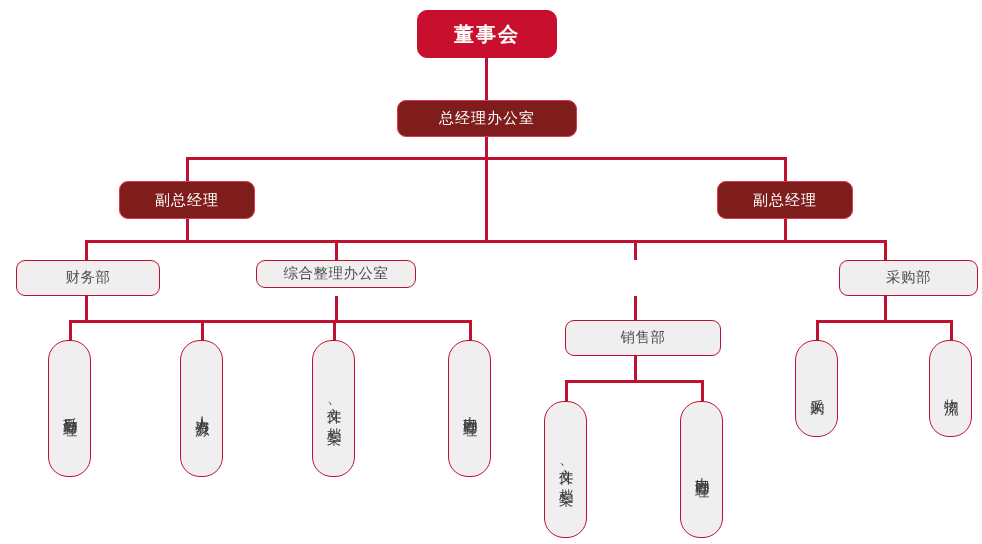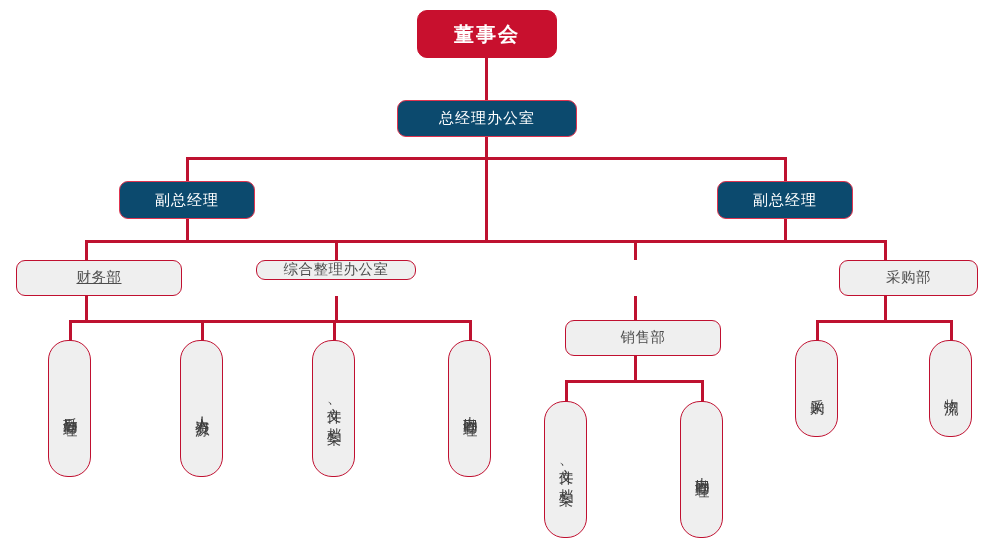--- a/index.html
+++ b/index.html
@@ -42,21 +42,21 @@
   .node.root {
     background: #C8102E;
     border-color: #C8102E;
     color: #ffffff;
     font-size: 20px;
     font-weight: bold;
     border-radius: 10px;
     letter-spacing: 2px;
   }
   .node.exec {
-    background: #0c4a6e;
+    background: #7f1d1d;
     border-color: #E0344F;
     color: #ffffff;
     font-size: 15px;
     letter-spacing: 1px;
   }
   .node.dept {
     background: #efefef;
     border-color: #C01030;
     color: #4d4d4d;
     font-size: 14.5px;
@@ -129,25 +129,25 @@
   </div>
 
   <div class="node exec" style="left:119px; top:181px; width:136px; height:38px;">
     <span>副总经理</span>
   </div>
 
   <div class="node exec" style="left:717px; top:181px; width:136px; height:38px;">
     <span>副总经理</span>
   </div>
 
-  <div class="node dept" style="left:16px; top:260px; width:166px; height:36px;text-decoration:underline;">
+  <div class="node dept" style="left:16px; top:260px; width:144px; height:36px;">
     <span>财务部</span>
   </div>
 
-  <div class="node dept" style="left:256px; top:260px; width:160px; height:20px;">
+  <div class="node dept" style="left:256px; top:260px; width:160px; height:28px;">
     <span>综合整理办公室</span>
   </div>
 
 
   <div class="node dept" style="left:815px; top:260px; width:139px; height:36px;margin-left:24px;">
     <span>采购部</span>
   </div>
 
   <div class="node dept" style="left:565px; top:320px; width:156px; height:36px;">
     <span>销售部</span>

